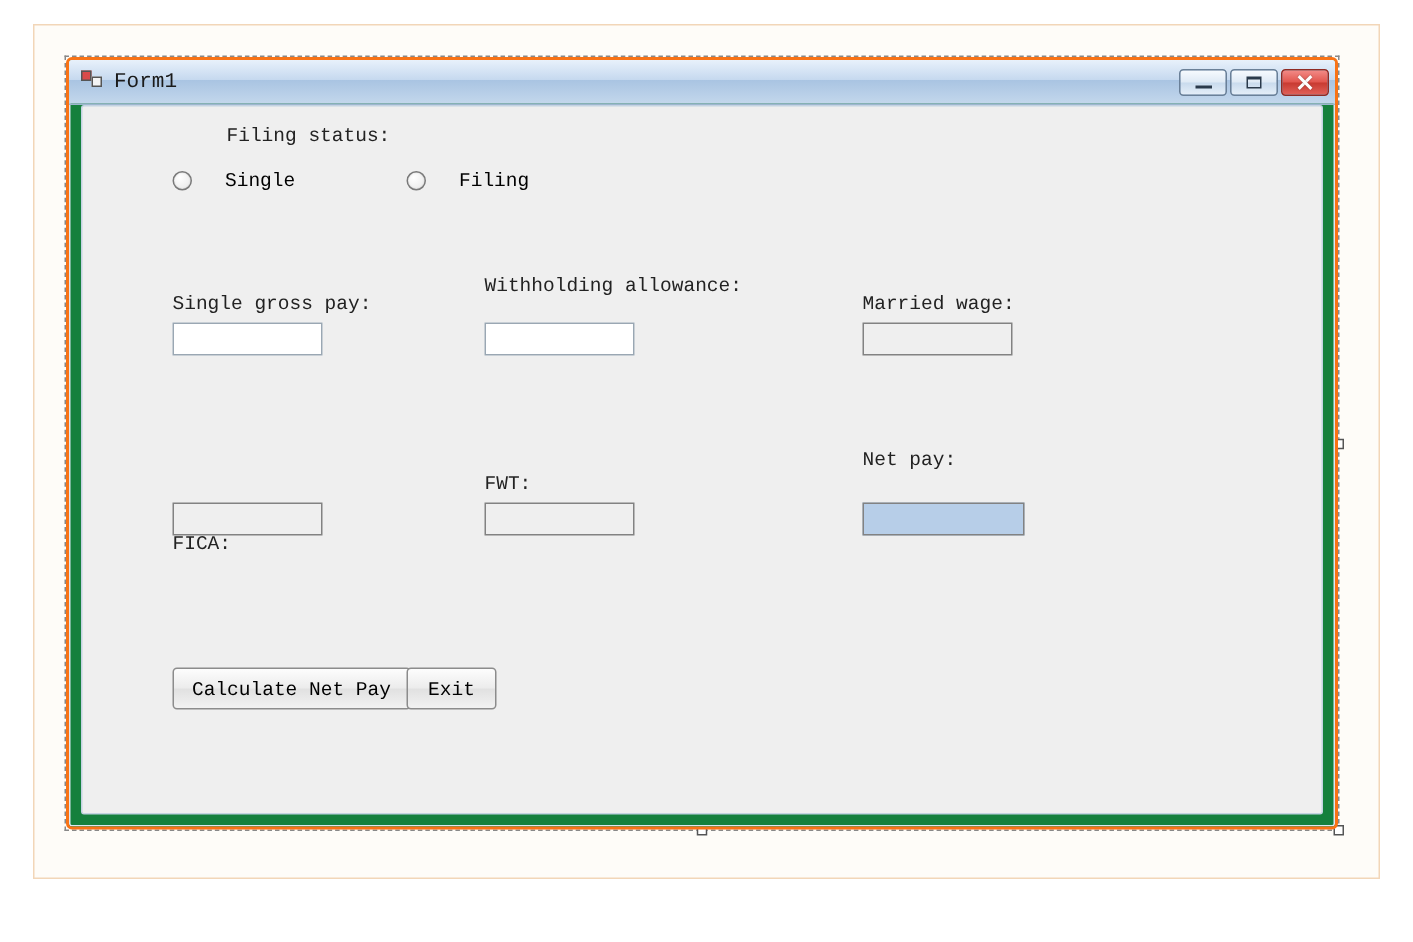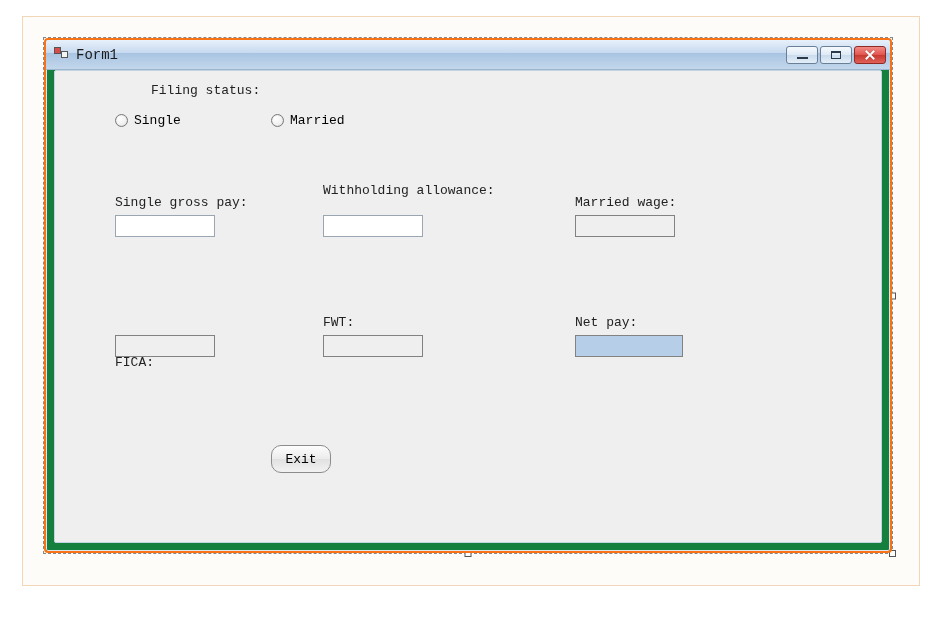--- a/index.html
+++ b/index.html
@@ -128,21 +128,21 @@
       border: 1px solid #c4d3e2;
       border-radius: 2px;
       padding: 12px 28px 20px 44px;
     }
 
     .label { color: #222; }
     .row { position: absolute; }
     .radio {
       display: inline-flex;
       align-items: center;
-      gap: 6px;
+      gap: 22px;
       cursor: pointer;
     }
     .radio .dot {
       width: 13px; height: 13px;
       border-radius: 50%;
       border: 1px solid #7a7a7a;
       background: radial-gradient(circle at 35% 30%, #fff 0%, #eee 70%, #ddd 100%);
       box-shadow: inset 0 0 1px rgba(0,0,0,.2);
     }
 
@@ -186,25 +186,25 @@
     #t-gross      { left: 60px;  top: 144px; }
     #l-alw        { left: 268px; top: 112px; }
     #t-alw        { left: 268px; top: 144px; }
     #l-taxw       { left: 520px; top: 124px; }
     #b-taxw       { left: 520px; top: 144px; }
 
     #l-fica       { left: 60px;  top: 244px; margin-top: 40px; }
     #b-fica       { left: 60px;  top: 264px; }
     #l-fwt        { left: 268px; top: 244px; text-align: center; }
     #b-fwt        { left: 268px; top: 264px; }
-    #l-net        { left: 520px; top: 244px; }
+    #l-net        { left: 520px; top: 228px; }
     #b-net        { left: 520px; top: 264px; }
 
     #btn-calc     { left: 60px;  top: 374px; }
-    #btn-exit     { left: 216px; top: 374px; border-radius: 10px; }
+    #btn-exit     { left: 216px; top: 374px; }
   </style>
 </head>
 <body>
 
 <div class="outer-frame">
   <div class="selection-frame">
     <div class="sel-handle sh-mr"></div>
     <div class="sel-handle sh-bm"></div>
     <div class="sel-handle sh-br"></div>
 
@@ -232,39 +232,40 @@
 
         <div id="lbl-filing" class="row label">Filing status:</div>
 
         <label id="r-single" class="row radio">
           <span class="dot"></span>
           <span>Single</span>
         </label>
 
         <label id="r-married" class="row radio">
           <span class="dot"></span>
-          <span>Married</span>
+          <span>Filing</span>
         </label>
 
         <div id="l-gross" class="row label">Single gross pay:</div>
         <input id="t-gross" class="row textbox" type="text" value="" style="">
 
         <div id="l-alw" class="row label">Withholding allowance:</div>
         <input id="t-alw" class="row textbox" type="text" value="" style="">
 
         <div id="l-taxw" class="row label">Married wage:</div>
         <span id="b-taxw" class="row readonly-box"></span>
 
         <div id="l-fica" class="row label">FICA:</div>
         <span id="b-fica" class="row readonly-box"></span>
 
         <div id="l-fwt" class="row label">FWT:</div>
         <span id="b-fwt" class="row readonly-box"></span>
 
         <div id="l-net" class="row label">Net pay:</div>
         <span id="b-net" class="row readonly-box netpay"></span>
 
+        <button id="btn-calc" class="row btn">Calculate Net Pay</button>
         <button id="btn-exit" class="row btn">Exit</button>
 
       </div>
     </div>
   </div>
 </div>
 
 </body></html>

